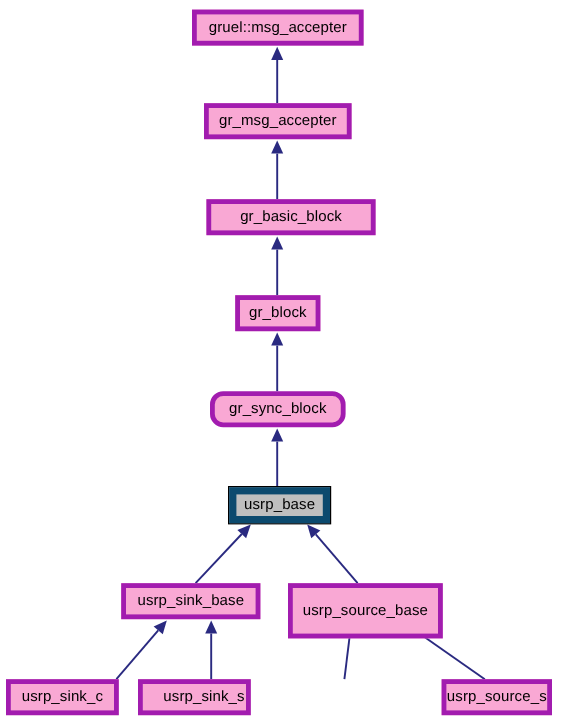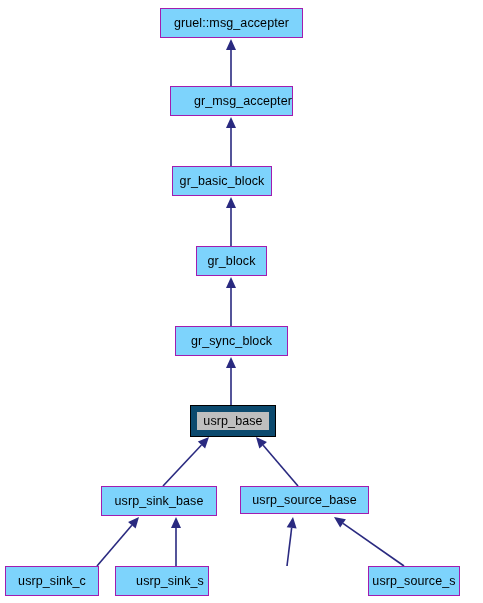--- a/index.html
+++ b/index.html
@@ -18,22 +18,22 @@
   #edges {
     position: absolute;
     left: 0;
     top: 0;
     width: 483px;
     height: 603px;
   }
   .node {
     position: absolute;
     box-sizing: border-box;
-    background: #7dd3fc;
-    border: 1px solid #a21caf;
+    background: #f9a8d4;
+    border: 4px solid #a21caf;
     color: #000000;
     font-size: 12.5px;
     line-height: 1;
     display: flex;
     align-items: center;
     justify-content: center;
     white-space: nowrap;
     letter-spacing: 0.1px;
     z-index: 2;
   }
@@ -93,39 +93,39 @@
         <polygon points="293,517 296.6259788484995,528.5261562279119 286.70011496154547,527.310744323387" fill="#2a2a80"></polygon>
       </g>
       <g>
         <line x1="404" y1="566" x2="343.01155112570945" y2="523.3080857879966" stroke="#2a2a80" stroke-width="1.6"></line>
         <polygon points="334,517 345.8788628475261,519.2119261854014 340.1442394038928,527.4042453905918" fill="#2a2a80"></polygon>
       </g>
     </svg>
 <div class="node" style="left: 160px; top: 8px; width: 143px; height: 30px;">
       <span class="node-label">gruel::msg_accepter</span>
     </div>
-    <div class="node" style="left: 170px; top: 86px; width: 123px; height: 30px; justify-content: flex-end;">
+    <div class="node" style="left: 170px; top: 86px; width: 123px; height: 30px;">
       <span class="node-label">gr_msg_accepter</span>
     </div>
-    <div class="node" style="left: 172px; top: 166px; width: 100px; height: 30px;">
+    <div class="node" style="left: 172px; top: 166px; width: 141px; height: 30px;">
       <span class="node-label">gr_basic_block</span>
     </div>
     <div class="node" style="left: 196px; top: 246px; width: 71px; height: 30px;">
       <span class="node-label">gr_block</span>
     </div>
-    <div class="node" style="left: 175px; top: 326px; width: 113px; height: 30px;">
+    <div class="node" style="left: 175px; top: 326px; width: 113px; height: 30px; border-radius: 11px;">
       <span class="node-label">gr_sync_block</span>
     </div>
     <div class="node highlight" style="left: 191px; top: 406px; width: 84px; height: 30px;">
       <span class="node-label">usrp_base</span>
     </div>
     <div class="node" style="left: 101px; top: 486px; width: 116px; height: 30px;">
       <span class="node-label">usrp_sink_base</span>
     </div>
-    <div class="node" style="left: 240px; top: 486px; width: 129px; height: 28px;">
+    <div class="node" style="left: 240px; top: 486px; width: 129px; height: 46px;">
       <span class="node-label">usrp_source_base</span>
     </div>
     <div class="node" style="left: 5px; top: 566px; width: 94px; height: 30px;">
       <span class="node-label">usrp_sink_c</span>
     </div>
     <div class="node" style="left: 115px; top: 566px; width: 94px; height: 30px; padding-left: 16px;">
       <span class="node-label">usrp_sink_s</span>
     </div>
     <div class="node" style="left: 368px; top: 566px; width: 92px; height: 30px;">
       <span class="node-label">usrp_source_s</span>

